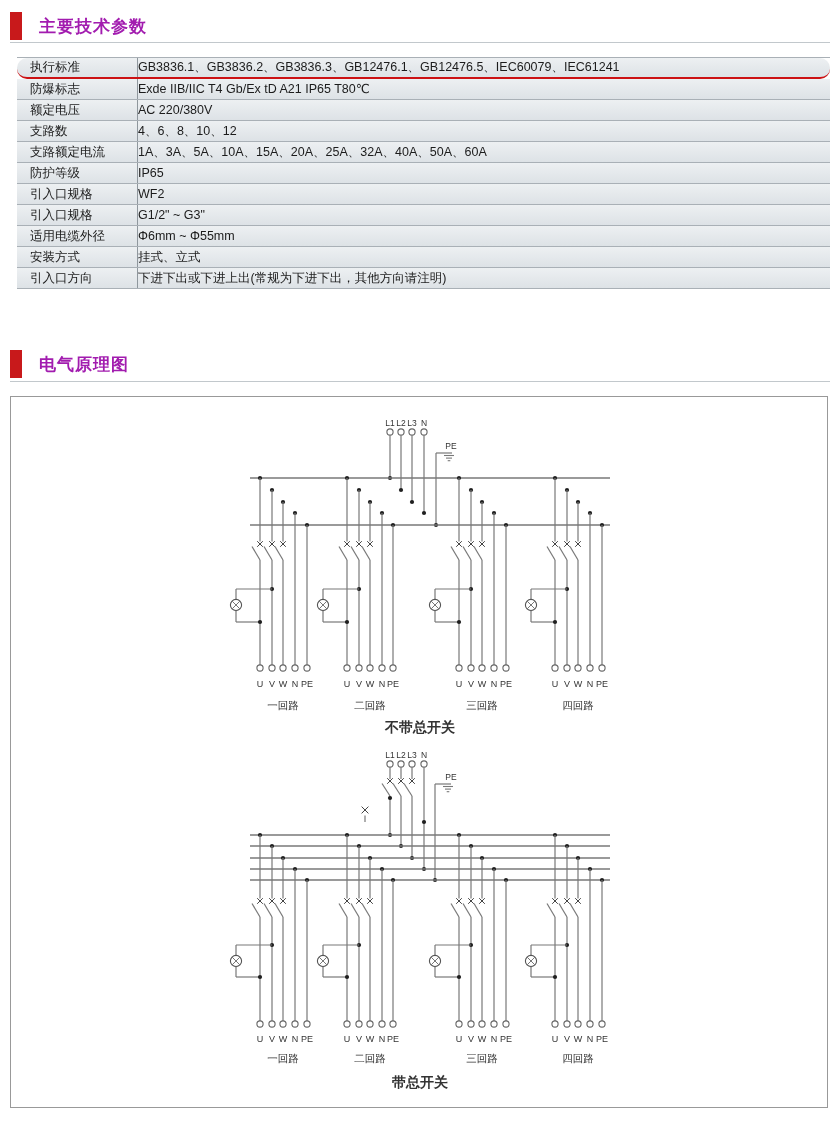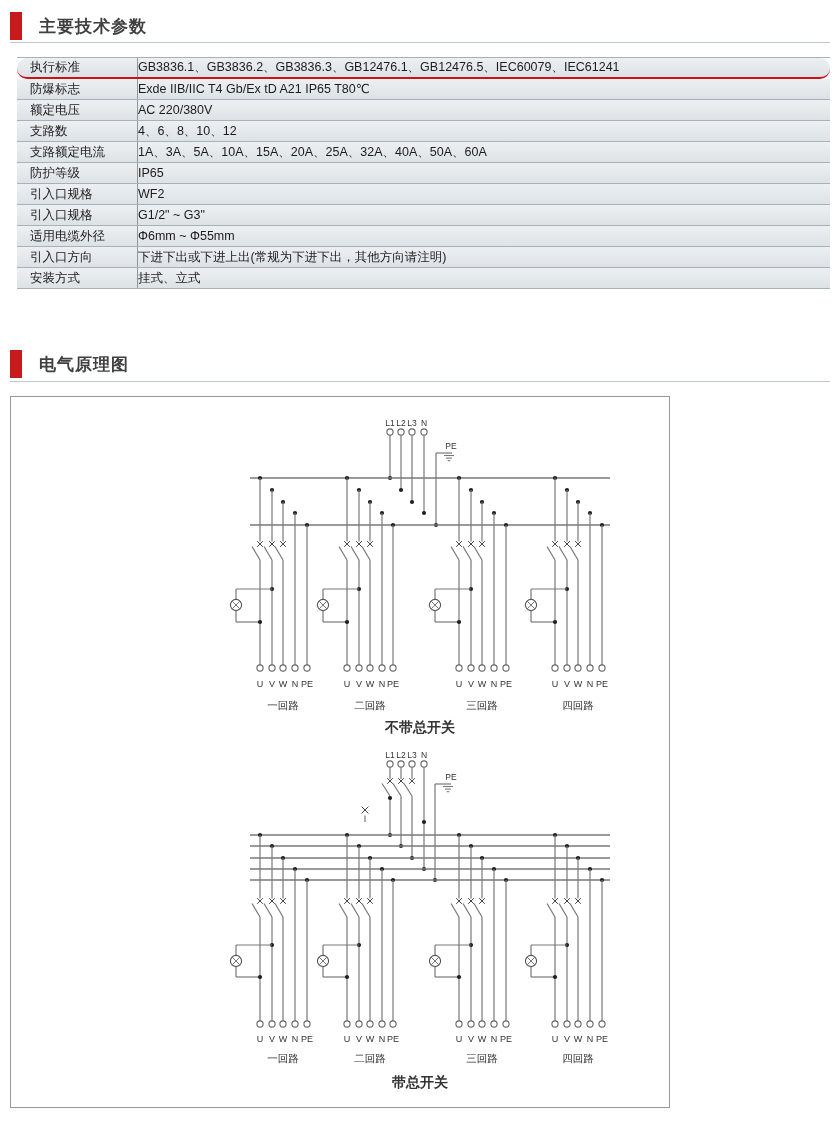--- a/index.html
+++ b/index.html
@@ -2,42 +2,42 @@
 <html><head>
 <meta charset="utf-8">
 <style>
   html,body{margin:0;padding:0;}
   body{
     width:840px;height:1122px;position:relative;background:#ffffff;
     font-family:"Liberation Sans","DejaVu Sans",sans-serif;color:#222;
   }
   .section-header{position:absolute;left:10px;height:28px;display:flex;align-items:center;}
   .accent-bar{width:12px;height:28px;background:#c8191b;margin-right:17px;}
-  .section-title{font-size:17px;font-weight:bold;color:#404040;letter-spacing:1px;}
+  .section-title{font-size:17px;font-weight:bold;color:#a21caf;letter-spacing:1px;}
   .header-underline{position:absolute;left:10px;width:820px;height:1px;background:#c2c8cc;}
   #hdr1{top:12px;}
   #underline1{top:42px;}
   #hdr2{top:350px;text-align:right;}
   #underline2{top:381px;}
 
   .spec-table{
     position:absolute;left:17px;top:57px;width:813px;
     border-top:1px solid #a9b0b6;font-size:12.5px;
   }
   .spec-row{
     display:flex;height:20px;line-height:20px;
     background:linear-gradient(180deg,#edf0f2 0%,#dde2e6 100%);
     border-bottom:1px solid #a9b0b6;
   }
   .spec-row.red-sep{border-bottom:2px solid #cc1214;height:19px;line-height:19px;border-radius:10px;}
   .cell-label{width:120px;padding-left:13px;box-sizing:border-box;color:#1c1c1c;}
   .cell-value{flex:1;border-left:1px solid #8f979d;color:#1c1c1c;}
 
   .diagram-box{
-    position:absolute;left:10px;top:396px;width:660px;height:712px;
+    position:absolute;left:10px;top:396px;width:818px;height:712px;
     border:1.5px solid #999;box-sizing:border-box;background:#fff;
   }
   .diagram-box svg{position:absolute;left:0;top:0;}
 </style>
 </head>
 <body>
 
 <div class="section-header" id="hdr1">
   <div class="accent-bar"></div>
   <div class="section-title">主要技术参数</div>
@@ -75,26 +75,26 @@
   </div>
   <div class="spec-row">
     <div class="cell-label">引入口规格</div>
     <div class="cell-value">G1/2" ~ G3"</div>
   </div>
   <div class="spec-row">
     <div class="cell-label">适用电缆外径</div>
     <div class="cell-value">Φ6mm ~ Φ55mm</div>
   </div>
   <div class="spec-row">
+    <div class="cell-label">安装方式</div>
+    <div class="cell-value">挂式、立式</div>
+  </div>
+  <div class="spec-row">
     <div class="cell-label">引入口方向</div>
     <div class="cell-value">下进下出或下进上出(常规为下进下出，其他方向请注明)</div>
-  </div>
-  <div class="spec-row">
-    <div class="cell-label">安装方式</div>
-    <div class="cell-value">挂式、立式</div>
   </div>
 </div>
 
 <div class="section-header" id="hdr2">
   <div class="accent-bar"></div>
   <div class="section-title">电气原理图</div>
 </div>
 <div class="header-underline" id="underline2"></div>
 
 <div class="diagram-box">

